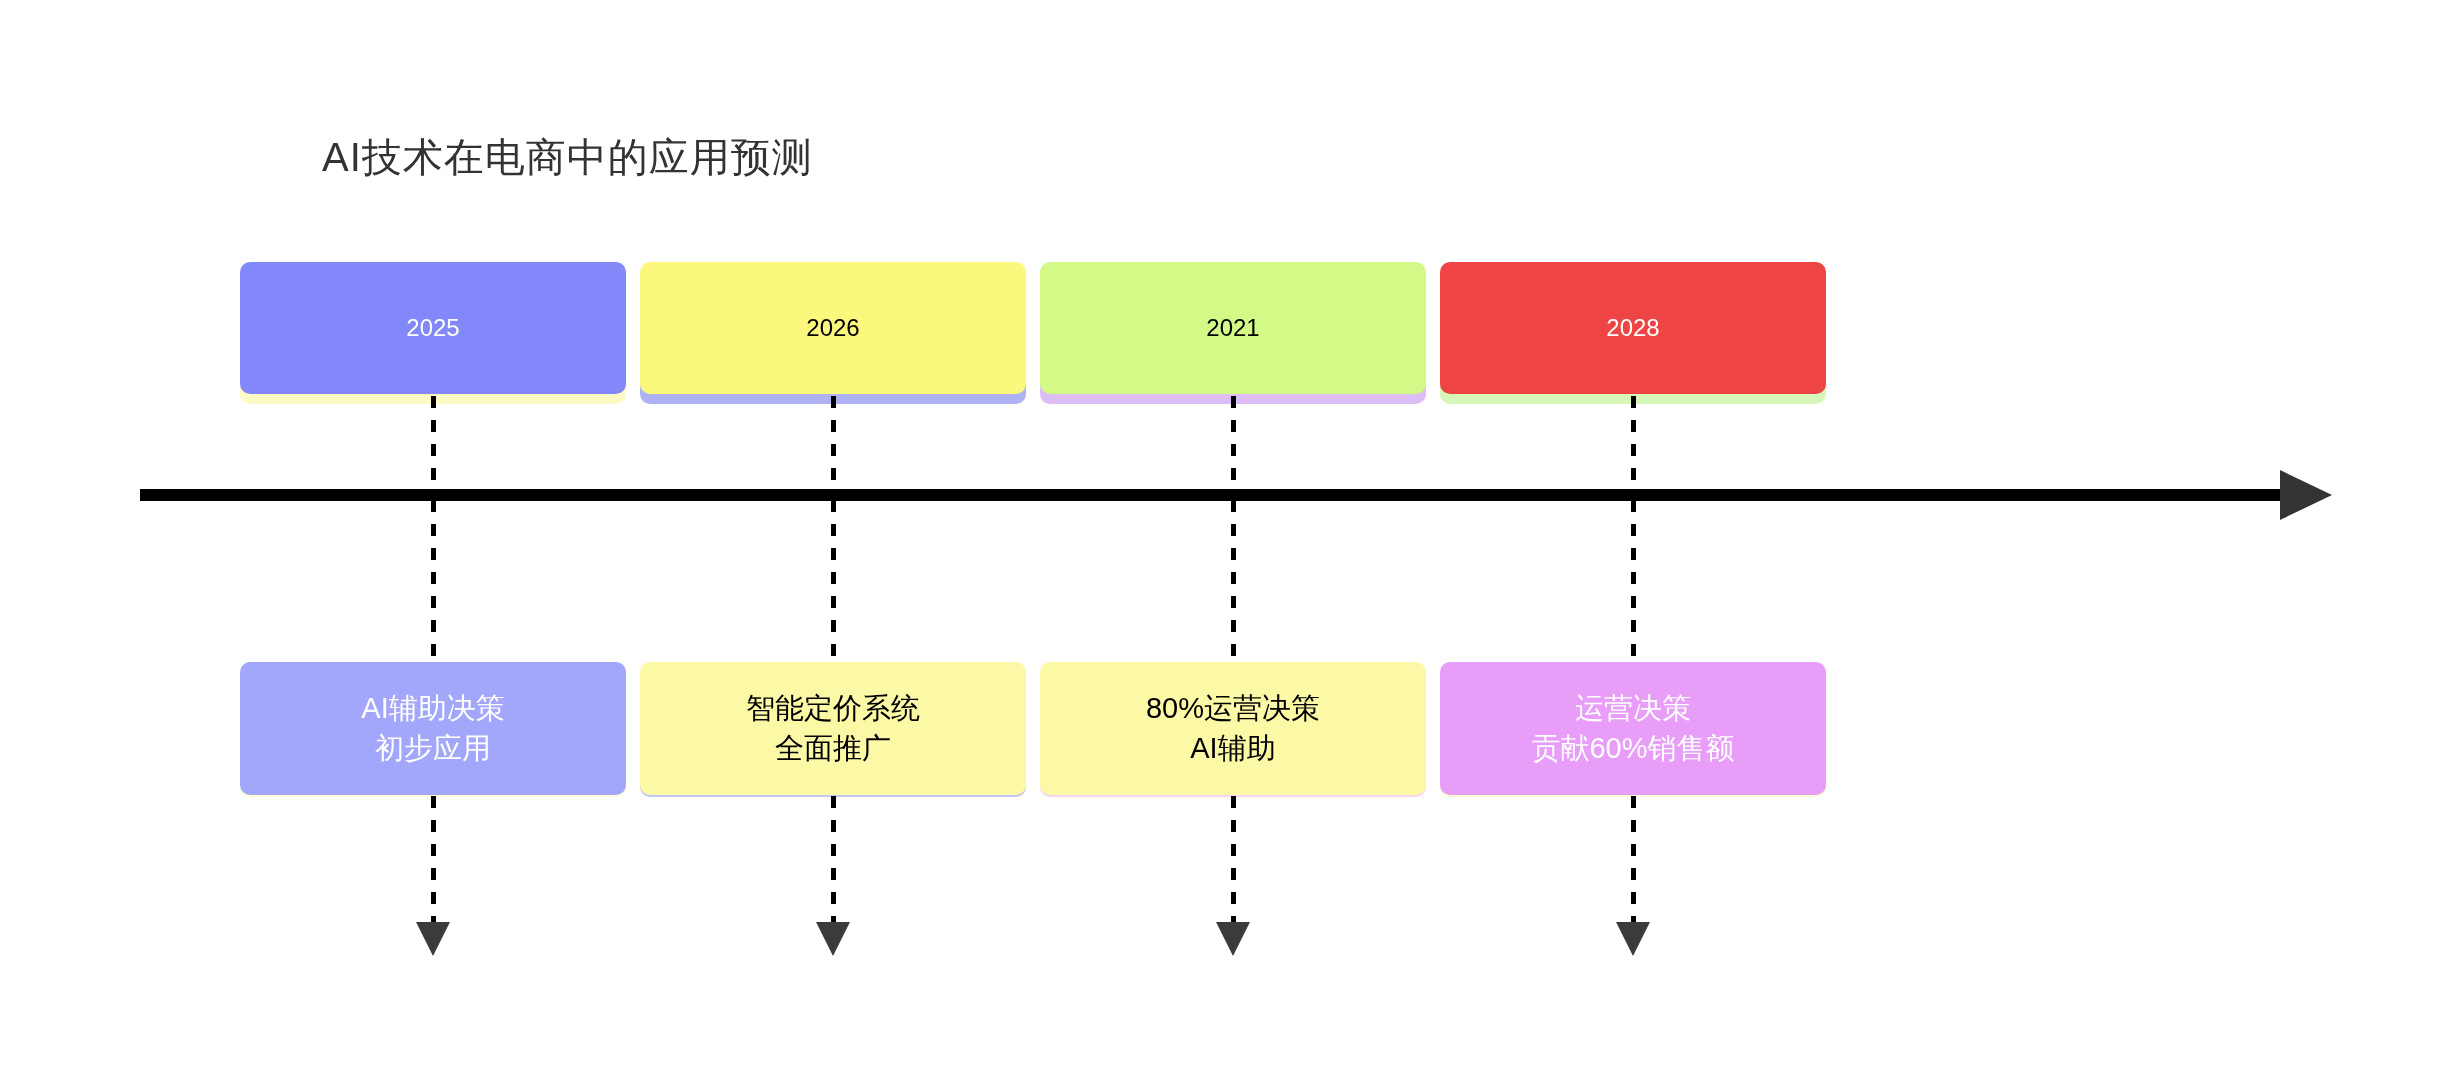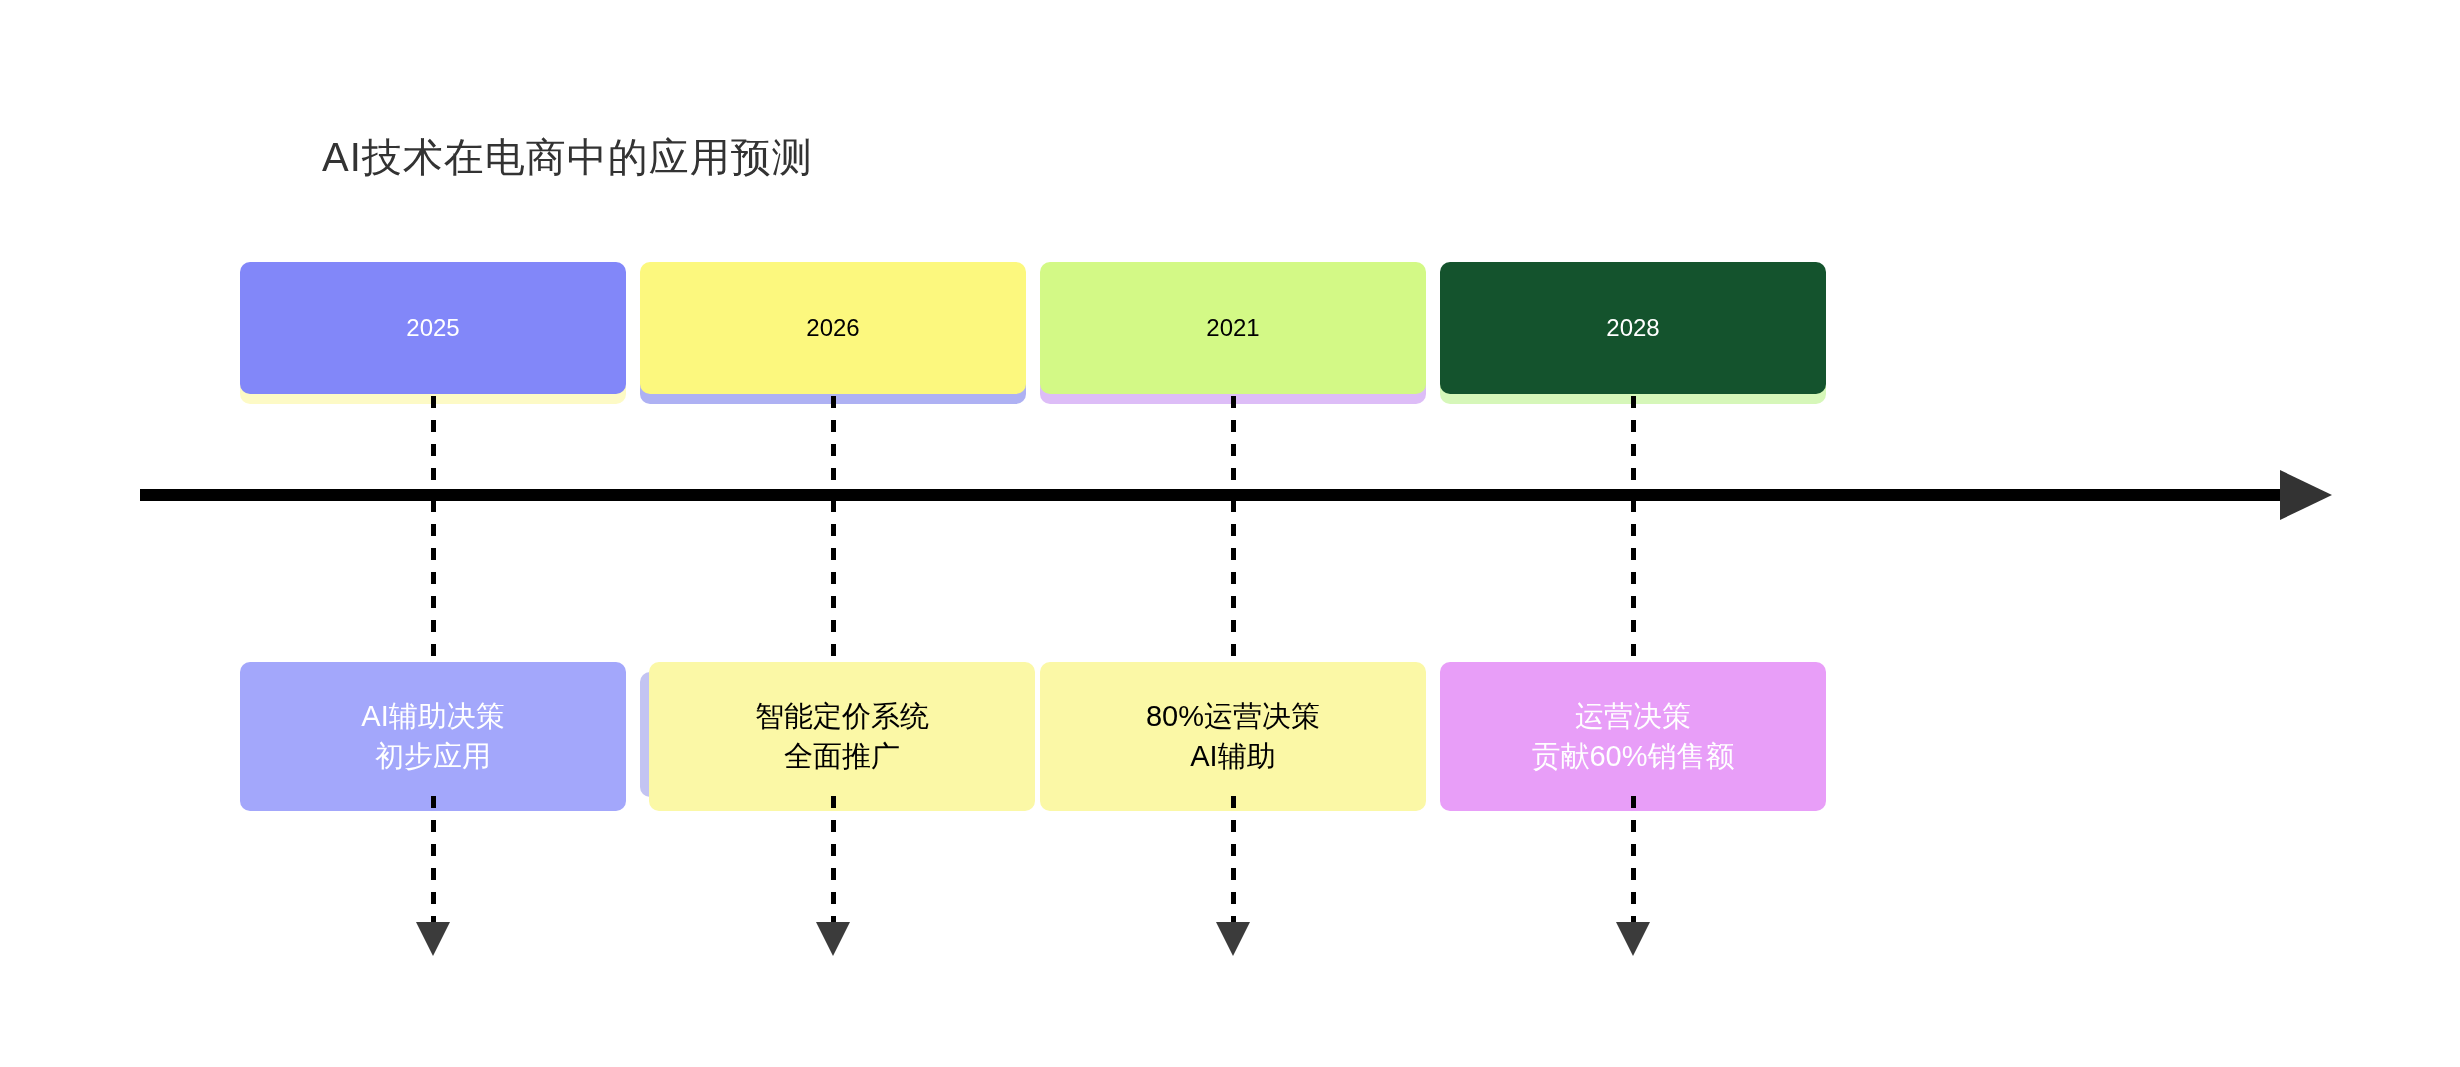--- a/index.html
+++ b/index.html
@@ -87,21 +87,21 @@
     font-size: 24px;
     font-weight: 400;
   }
   .year-shadow {
     top: 272px;
     height: 132px;
   }
 
   .event-card {
     top: 662px;
-    height: 149px;
+    height: 133px;
     font-size: 29px;
     line-height: 1.35;
     font-weight: 400;
     padding: 0 20px;
   }
   .event-shadow {
     top: 672px;
     height: 125px;
   }
 
@@ -164,21 +164,21 @@
   </div>
 
   <div class="node-col" id="col-1" style="left: 640px;">
     <div class="card-shadow year-shadow" style="background: rgb(174, 177, 243);"></div>
     <div class="card year-card" style="background: rgb(252, 248, 126); color: rgb(0, 0, 0); justify-content: center;">
       <span class="card-label">2026</span>
     </div>
     <div class="dash dash-upper" style="left: 190.5px;"></div>
     <div class="dash dash-mid" style="left: 190.5px;"></div>
     <div class="card-shadow event-shadow" style="background: rgb(195, 196, 242);"></div>
-    <div class="card event-card" style="background: rgb(251, 248, 166); color: rgb(0, 0, 0); margin-left: 9px;">
+    <div class="card event-card" style="background: rgb(251, 248, 166); color: rgb(0, 0, 0);">
       <span class="card-label">智能定价系统
 全面推广</span>
     </div>
     <div class="dash dash-lower" style="left: 190.5px;"></div>
     <div class="dash-arrowhead" style="left: 176px;"></div>
   </div>
 
   <div class="node-col" id="col-2" style="left: 1040px;">
     <div class="card-shadow year-shadow" style="background: rgb(221, 189, 247);"></div>
     <div class="card year-card" style="background: rgb(211, 249, 134); color: rgb(0, 0, 0);">
@@ -190,21 +190,21 @@
     <div class="card event-card" style="background: rgb(251, 248, 166); color: rgb(0, 0, 0);">
       <span class="card-label">80%运营决策
 AI辅助</span>
     </div>
     <div class="dash dash-lower" style="left: 190.5px;"></div>
     <div class="dash-arrowhead" style="left: 176px;"></div>
   </div>
 
   <div class="node-col" id="col-3" style="left: 1440px;">
     <div class="card-shadow year-shadow" style="background: rgb(214, 247, 185);"></div>
-    <div class="card year-card" style="background: #14532d; color: rgb(255, 255, 255);">
+    <div class="card year-card" style="background: #ef4444; color: rgb(255, 255, 255);">
       <span class="card-label">2028</span>
     </div>
     <div class="dash dash-upper" style="left: 190.5px;"></div>
     <div class="dash dash-mid" style="left: 190.5px;"></div>
     <div class="card-shadow event-shadow" style="background: rgb(253, 251, 212);"></div>
     <div class="card event-card" style="background: rgb(232, 158, 248); color: rgb(255, 255, 255);">
       <span class="card-label">运营决策
 贡献60%销售额</span>
     </div>
     <div class="dash dash-lower" style="left: 190.5px;"></div>

